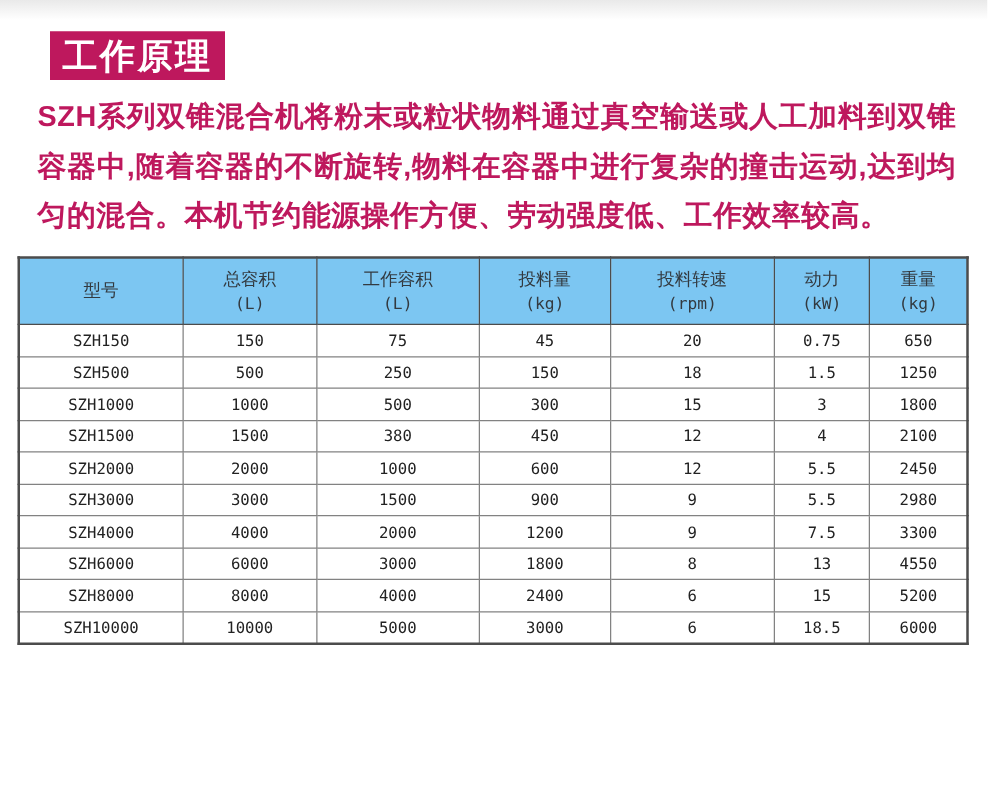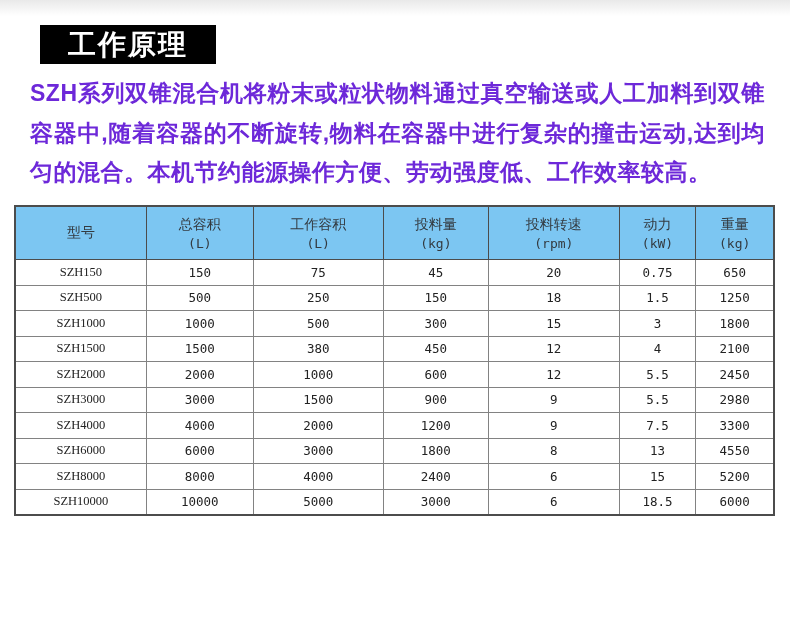--- a/index.html
+++ b/index.html
@@ -13,35 +13,35 @@
     font-family: "Liberation Sans", sans-serif;
   }
   .top-fade {
     width: 790px;
     height: 16px;
     background: linear-gradient(#e9e9e9, #ffffff);
   }
   .section-badge {
     display: inline-block;
     margin: 9px 0 0 40px;
-    background: #000000;
+    background: #be185d;
     color: #ffffff;
     font-size: 28px;
     font-weight: 600;
     line-height: 39px;
     height: 39px;
-    padding: 0 28px;
+    padding: 0 10px;
     letter-spacing: 2px;
   }
   .description {
     margin: 10px 25px 0 30px;
     font-size: 23px;
     line-height: 39.5px;
     font-weight: 600;
-    color: #6d28d9;
+    color: #be185d;
     letter-spacing: 0.5px;
     text-align: justify;
   }
   table.spec-table {
     margin: 12px 15px 0 14px;
     width: 761px;
     border-collapse: collapse;
     table-layout: fixed;
     text-align: center;
     border: 2px solid #4c4c4c;
@@ -62,21 +62,21 @@
   .spec-table td {
     border: 1px solid #828282;
     height: 25.5px;
     font-family: "DejaVu Sans Mono", "Liberation Mono", monospace;
     font-size: 12.5px;
     color: #222222;
     vertical-align: middle;
     white-space: nowrap;
   }
   
-  .spec-table th:nth-child(1), .spec-table td:nth-child(1) { width: 17.3%; font-family: Liberation Serif, serif; }
+  .spec-table th:nth-child(1), .spec-table td:nth-child(1) { width: 17.3%; }
   .spec-table th:nth-child(2), .spec-table td:nth-child(2) { width: 14.1%; text-align: center; }
   .spec-table th:nth-child(3), .spec-table td:nth-child(3) { width: 17.1%; }
   .spec-table th:nth-child(4), .spec-table td:nth-child(4) { width: 13.9%; }
   .spec-table th:nth-child(5), .spec-table td:nth-child(5) { width: 17.2%; }
   .spec-table th:nth-child(6), .spec-table td:nth-child(6) { width: 10.1%; }
   .spec-table th:nth-child(7), .spec-table td:nth-child(7) { width: 10.3%; }
 </style>
 </head>
 <body>
 

